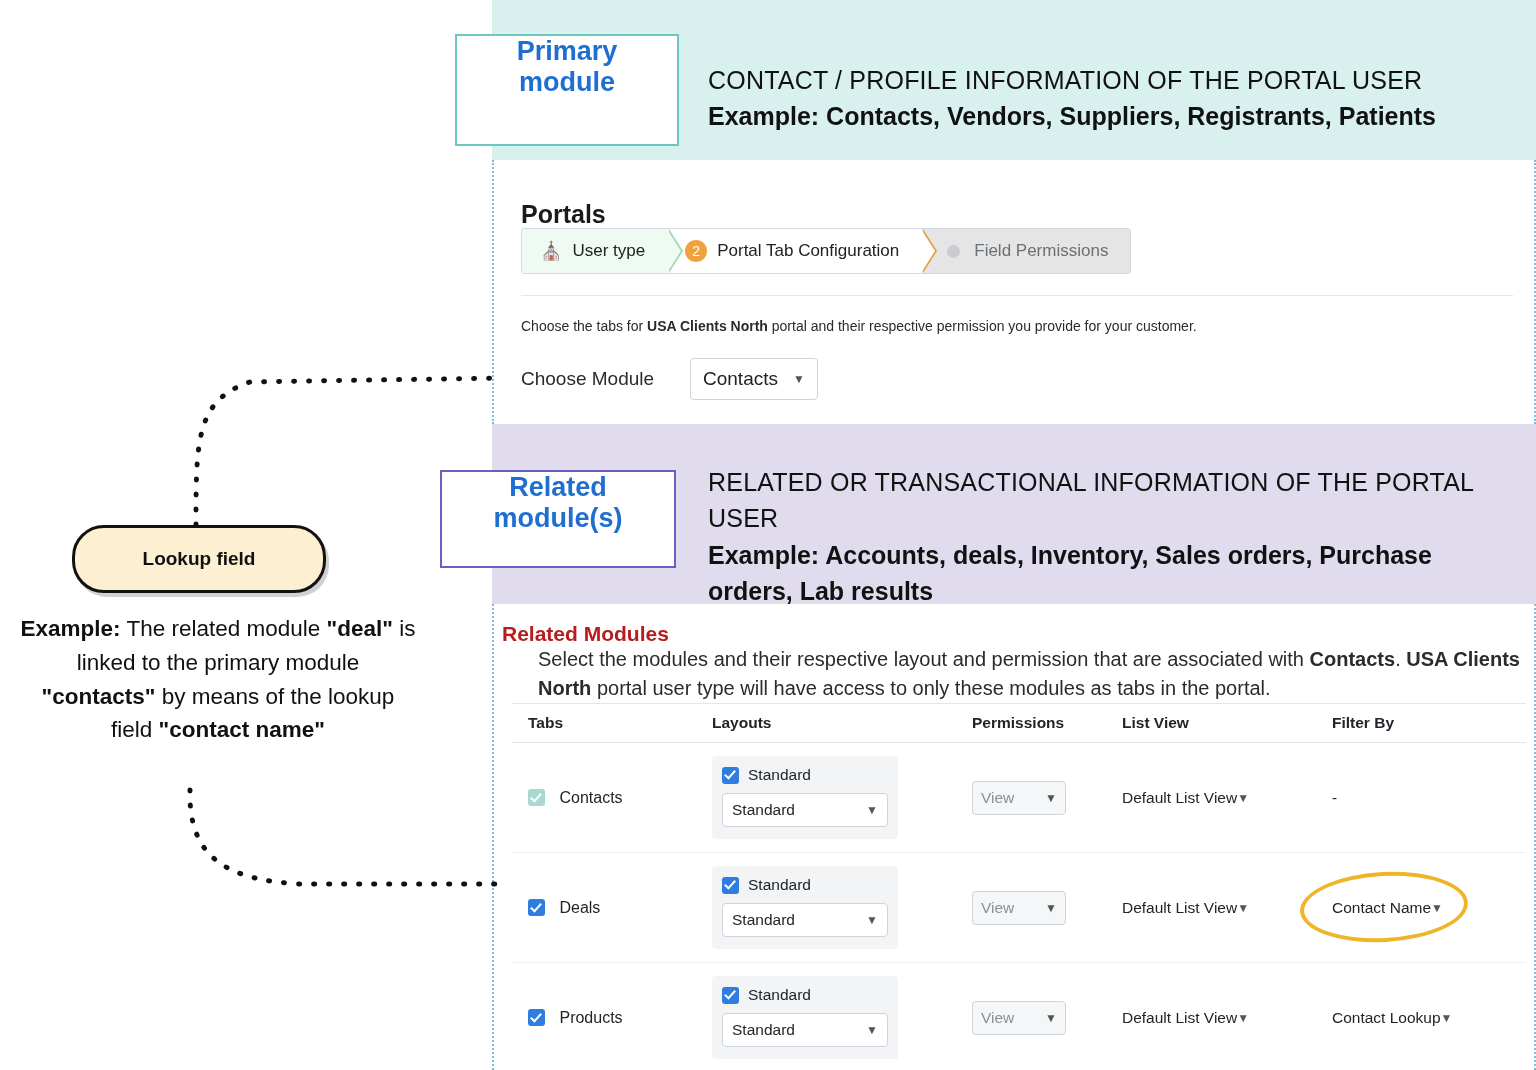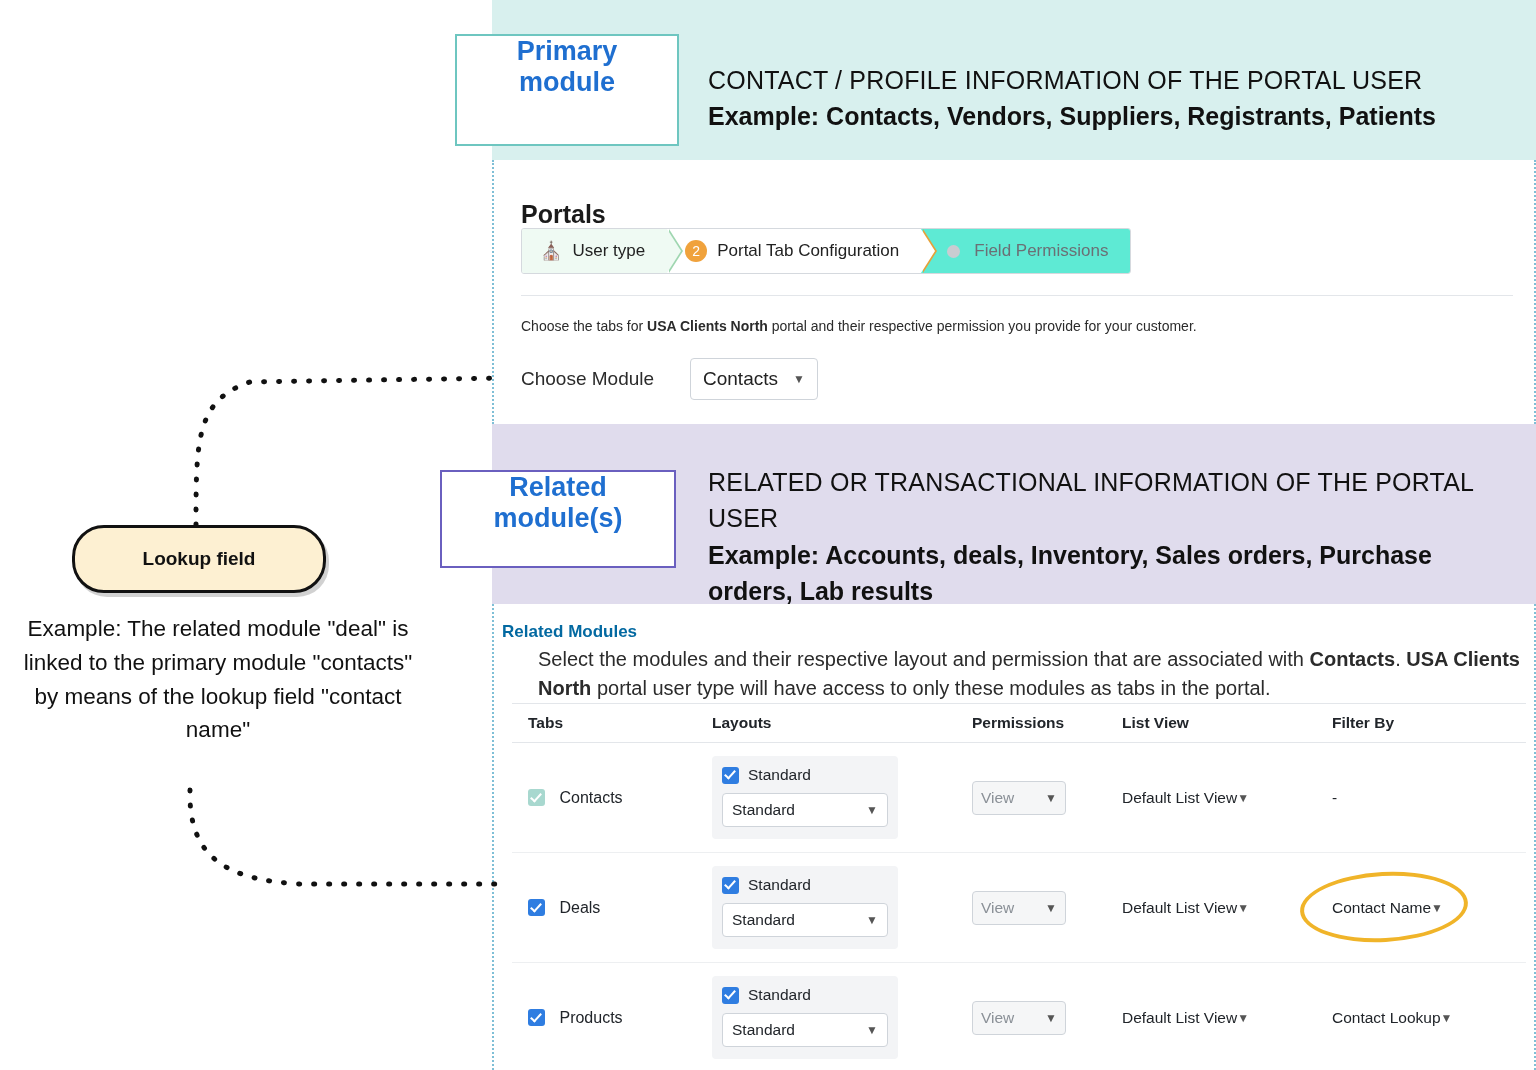--- a/index.html
+++ b/index.html
@@ -93,21 +93,21 @@
     border: 1px solid #d5d9de;
     border-radius: 3px;
     background: #fff;
     overflow: hidden;
   }
   .wstep {
     display: flex; align-items: center; gap: 10px;
     padding: 0 22px 0 18px;
     font-size: 17px;
     position: relative;
-    background: #5eead4;
+    background: #e5e5e5;
   }
   .wstep.done { background: #effaf3; }
   .wstep.active { background: #fff; }
   .wstep.done:after, .wstep.active:after {
     content: "";
     position: absolute;
     right: -14px; top: 0;
     width: 0; height: 0;
     border-top: 22px solid transparent;
     border-bottom: 22px solid transparent;
@@ -158,21 +158,21 @@
     left: 690px; top: 358px; width: 128px; height: 42px;
     border: 1px solid #cfd4da; border-radius: 4px;
     background: #fff;
     display: flex; align-items: center; justify-content: space-between;
     padding: 0 12px; box-sizing: border-box;
     font-size: 19px; color: #222;
   }
   .caret { color: #555; font-size: 12px; }
   .rm-title {
     position: absolute; left: 502px; top: 622px;
-    font-size: 17px; font-weight: bold; color: #0369a1;
+    font-size: 21px; font-weight: bold; color: #b91c1c;
   }
   .rm-desc {
     position: absolute; left: 502px; top: 645px; width: 1020px;
     font-size: 20px; color: #2b2b2b; line-height: 1.45; margin-left: 36px;
   }
 
   .rm-table {
     position: absolute;
     left: 512px; top: 703px; width: 1014px;
     border-top: 1px solid #e3e6ea;
@@ -245,21 +245,21 @@
     display: flex; align-items: center; justify-content: center;
     font-size: 19px; font-weight: bold; color: #111;
     box-shadow: 3px 4px 0 rgba(0,0,0,.18);
   }
   .example-text {
     position: absolute;
     left: 18px; top: 612px; width: 400px;
     text-align: center;
     font-size: 22.5px; line-height: 1.5; color: #111;
   }
-  .example-text b { font-weight: normal; }
+  .example-text b { font-weight: bold; }
 
   .annot-svg { position: absolute; left: 0; top: 0; width: 1536px; height: 1070px; pointer-events: none; }
 
   .circle-hl {
     position: absolute;
     left: 1300px; top: 872px; width: 160px; height: 62px;
     border: 4px solid #f0b429; border-radius: 50%;
     transform: rotate(-3deg);
   }
 </style>

